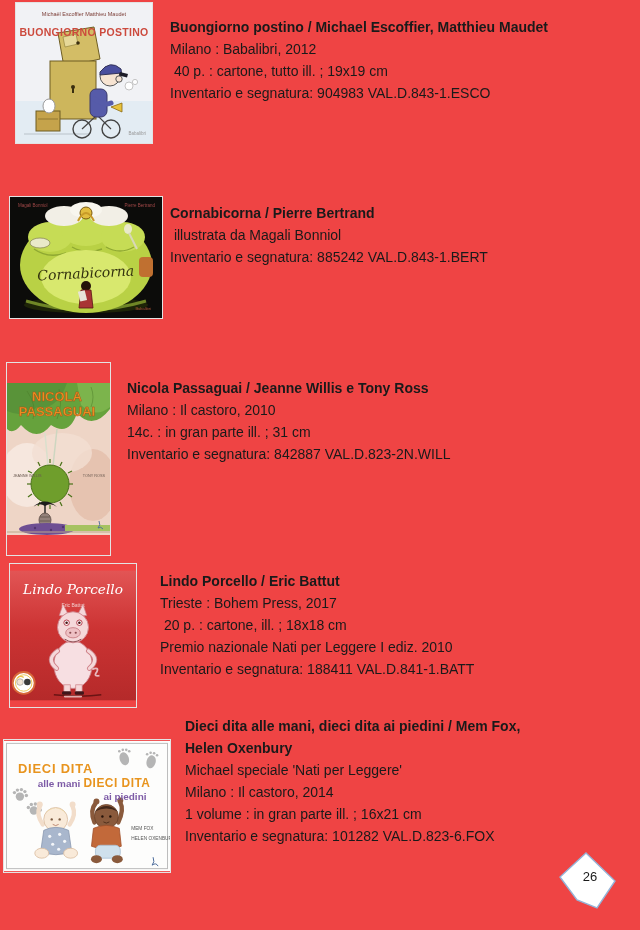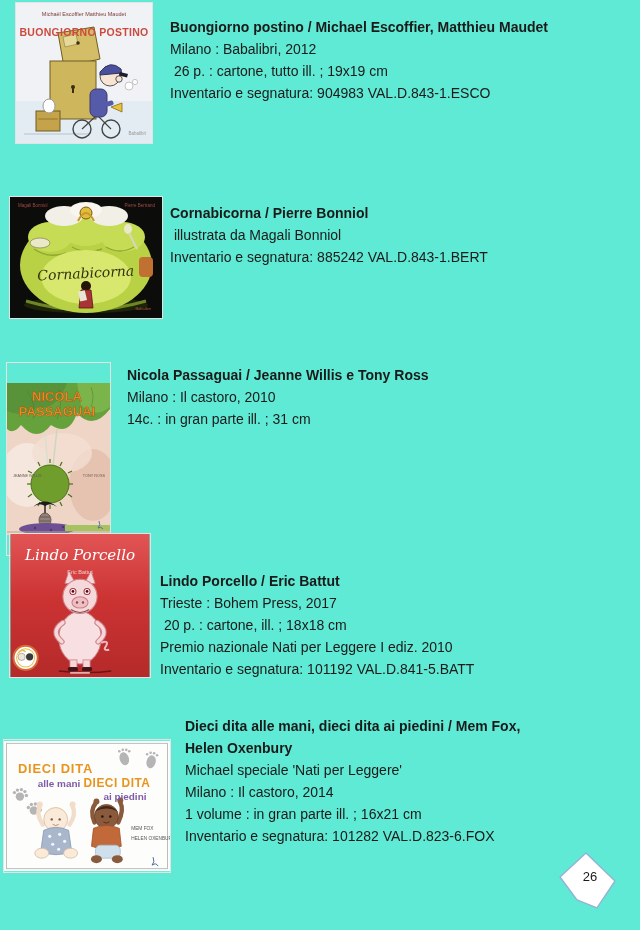--- a/index.html
+++ b/index.html
@@ -1,16 +1,16 @@
 <!DOCTYPE html>
 <html><head>
 <meta charset="utf-8">
 <style>
   html,body{margin:0;padding:0;background:#ffffff;}
-  .page{position:relative;width:640px;height:930px;background:#5eead4;overflow:hidden;
+  .page{position:relative;width:640px;height:930px;background:#ef4444;overflow:hidden;
         font-family:"Liberation Sans",sans-serif;color:#1a1a1a;}
   .cover{position:absolute;margin:0;box-shadow:0 0 0 1px #e3e3e3;}
   .cover svg{display:block;width:100%;height:100%;}
   .entry-text{position:absolute;font-size:14px;line-height:22px;}
   .entry-text .t{font-weight:bold;white-space:pre;}
   .entry-text .d{white-space:pre;}
   .page-badge{position:absolute;left:556px;top:851px;width:66px;height:60px;}
   .page-badge svg{display:block;width:100%;height:100%;}
 </style>
 </head>
@@ -49,21 +49,21 @@
         <circle cx="119" cy="79" r="2.6" fill="#ffffff" stroke="#c4c4c4"></circle>
         <polygon points="95,104 106,100 106,109" fill="#e8c23c" stroke="#8a6a10" stroke-width="0.8"></polygon>
         <text x="68" y="13" text-anchor="middle" font-size="5.5" fill="#7a3c35">Michaël Escoffier    Matthieu Maudet</text>
         <text x="68" y="33" text-anchor="middle" font-size="10.5" font-weight="bold" letter-spacing="0.3" fill="#cc4a3d">BUONGIORNO POSTINO</text>
         <text x="130" y="132" text-anchor="end" font-size="4.5" fill="#9a9a9a">Babalibri</text>
       </svg>
     </figure>
     <div class="entry-text" style="left:170px;top:16px;width:460px">
       <div class="t">Buongiorno postino / Michael Escoffier, Matthieu Maudet</div>
       <div class="d">Milano : Babalibri, 2012</div>
-      <div class="d"> 26 p. : cartone, tutto ill. ; 19x19 cm</div>
+      <div class="d"> 40 p. : cartone, tutto ill. ; 19x19 cm</div>
       <div class="d">Inventario e segnatura: 904983 VAL.D.843-1.ESCO</div>
     </div>
   </section>
 
   <section>
     <figure class="cover" style="left:10px;top:197px;width:152px;height:121px">
       <svg viewBox="0 0 152 121">
         <rect width="152" height="121" fill="#0c0c0a"></rect>
         <ellipse cx="76" cy="108" rx="62" ry="8" fill="#1e2408"></ellipse>
         <path d="M16 104 q60 18 120 0" stroke="#6f8626" stroke-width="3" fill="none"></path>
@@ -85,21 +85,21 @@
         <text x="76" y="81" text-anchor="middle" font-size="14" font-style="italic" font-family="'DejaVu Serif',serif" transform="rotate(-3 76 81)" fill="#33320f">Cornabicorna</text>
         <circle cx="76" cy="89" r="5" fill="#241309"></circle>
         <path d="M71 93 h10 l2 18 h-14 z" fill="#a83434" stroke="#5a1414" stroke-width="0.8"></path>
         <rect x="69" y="94" width="7" height="10" fill="#e8e4d8" transform="rotate(-14 72 99)"></rect>
         <text x="8" y="10" font-size="4.5" fill="#a04848">Magali Bonniol</text>
         <text x="145" y="10" text-anchor="end" font-size="4.5" fill="#a04848">Pierre Bertrand</text>
         <text x="141" y="113" text-anchor="end" font-size="4" fill="#b05838">Babalibri</text>
       </svg>
     </figure>
     <div class="entry-text" style="left:170px;top:202px;width:460px">
-      <div class="t">Cornabicorna / Pierre Bonniol</div>
+      <div class="t">Cornabicorna / Pierre Bertrand</div>
       <div class="d"> illustrata da Magali Bonniol</div>
       <div class="d">Inventario e segnatura: 885242 VAL.D.843-1.BERT</div>
     </div>
   </section>
 
   <section>
     <figure class="cover" style="left:7px;top:363px;width:103px;height:192px">
       <svg viewBox="0 0 103 152">
         <rect width="103" height="152" fill="#eed5c6"></rect>
         <ellipse cx="20" cy="92" rx="26" ry="32" fill="#f6e7de"></ellipse>
@@ -136,29 +136,30 @@
         <circle cx="56" cy="144" r="1.2" fill="#503570"></circle>
         <rect x="58" y="142" width="45" height="6" fill="#a6c261"></rect>
         <line x1="0" y1="149" x2="103" y2="149" stroke="#bca68a"></line>
         <path d="M92 138 q2 4 -1 7 q3 -2 5 1" stroke="#4a6a9a" stroke-width="0.9" fill="none"></path>
         <text x="50" y="18" text-anchor="middle" font-size="13" font-weight="bold" stroke="#a0501a" stroke-width="0.4" fill="#ef8c1f">NICOLA</text>
         <text x="50" y="33" text-anchor="middle" font-size="13" font-weight="bold" stroke="#a0501a" stroke-width="0.4" fill="#ef8c1f">PASSAGUAI</text>
         <text x="6" y="94" font-size="3.8" fill="#6a5a50">JEANNE WILLIS</text>
         <text x="98" y="94" text-anchor="end" font-size="3.8" fill="#6a5a50">TONY ROSS</text>
       </svg>
     </figure>
-    <div class="entry-text" style="left:127px;top:364px;width:490px">
+    <div class="entry-text" style="left:127px;top:377px;width:490px">
       <div class="t">Nicola Passaguai / Jeanne Willis e Tony Ross</div>
       <div class="d">Milano : Il castoro, 2010</div>
       <div class="d">14c. : in gran parte ill. ; 31 cm</div>
-    </div>
-  </section>
-
-  <section>
-    <figure class="cover" style="left:10px;top:534px;width:140px;height:143px">
+      <div class="d">Inventario e segnatura: 842887 VAL.D.823-2N.WILL</div>
+    </div>
+  </section>
+
+  <section>
+    <figure class="cover" style="left:10px;top:564px;width:126px;height:143px">
       <svg viewBox="0 0 138 142">
         <defs>
           <linearGradient id="redg" x1="0" y1="0" x2="0" y2="1">
             <stop offset="0" stop-color="#e25555"></stop>
             <stop offset="0.45" stop-color="#cc3333"></stop>
             <stop offset="1" stop-color="#b52a2a"></stop>
           </linearGradient>
         </defs>
         <rect width="138" height="142" fill="url(#redg)"></rect>
 
@@ -194,21 +195,21 @@
         <rect x="59" y="137" width="20" height="1.8" rx="0.9" fill="#f0c9c9" opacity="0.85"></rect>
         <text x="69" y="26" text-anchor="middle" font-size="15" font-style="italic" font-family="'DejaVu Serif',serif" fill="#ffffff">Lindo Porcello</text>
         <text x="69" y="40" text-anchor="middle" font-size="5.5" fill="#f2c9c9">Eric Battut</text>
       </svg>
     </figure>
     <div class="entry-text" style="left:160px;top:570px;width:470px">
       <div class="t">Lindo Porcello / Eric Battut</div>
       <div class="d">Trieste : Bohem Press, 2017</div>
       <div class="d"> 20 p. : cartone, ill. ; 18x18 cm</div>
       <div class="d">Premio nazionale Nati per Leggere I ediz. 2010</div>
-      <div class="d">Inventario e segnatura: 101192 VAL.D.841-5.BATT</div>
+      <div class="d">Inventario e segnatura: 188411 VAL.D.841-1.BATT</div>
     </div>
   </section>
 
   <section>
     <figure class="cover" style="left:4px;top:740px;width:166px;height:132px">
       <svg viewBox="0 0 167 131">
         <rect width="167" height="131" fill="#fdfdfc"></rect>
         <rect x="2.5" y="2.5" width="162" height="126" fill="none" stroke="#bcbcbc" stroke-width="1"></rect>
 
         <g fill="#b5b5b5">

